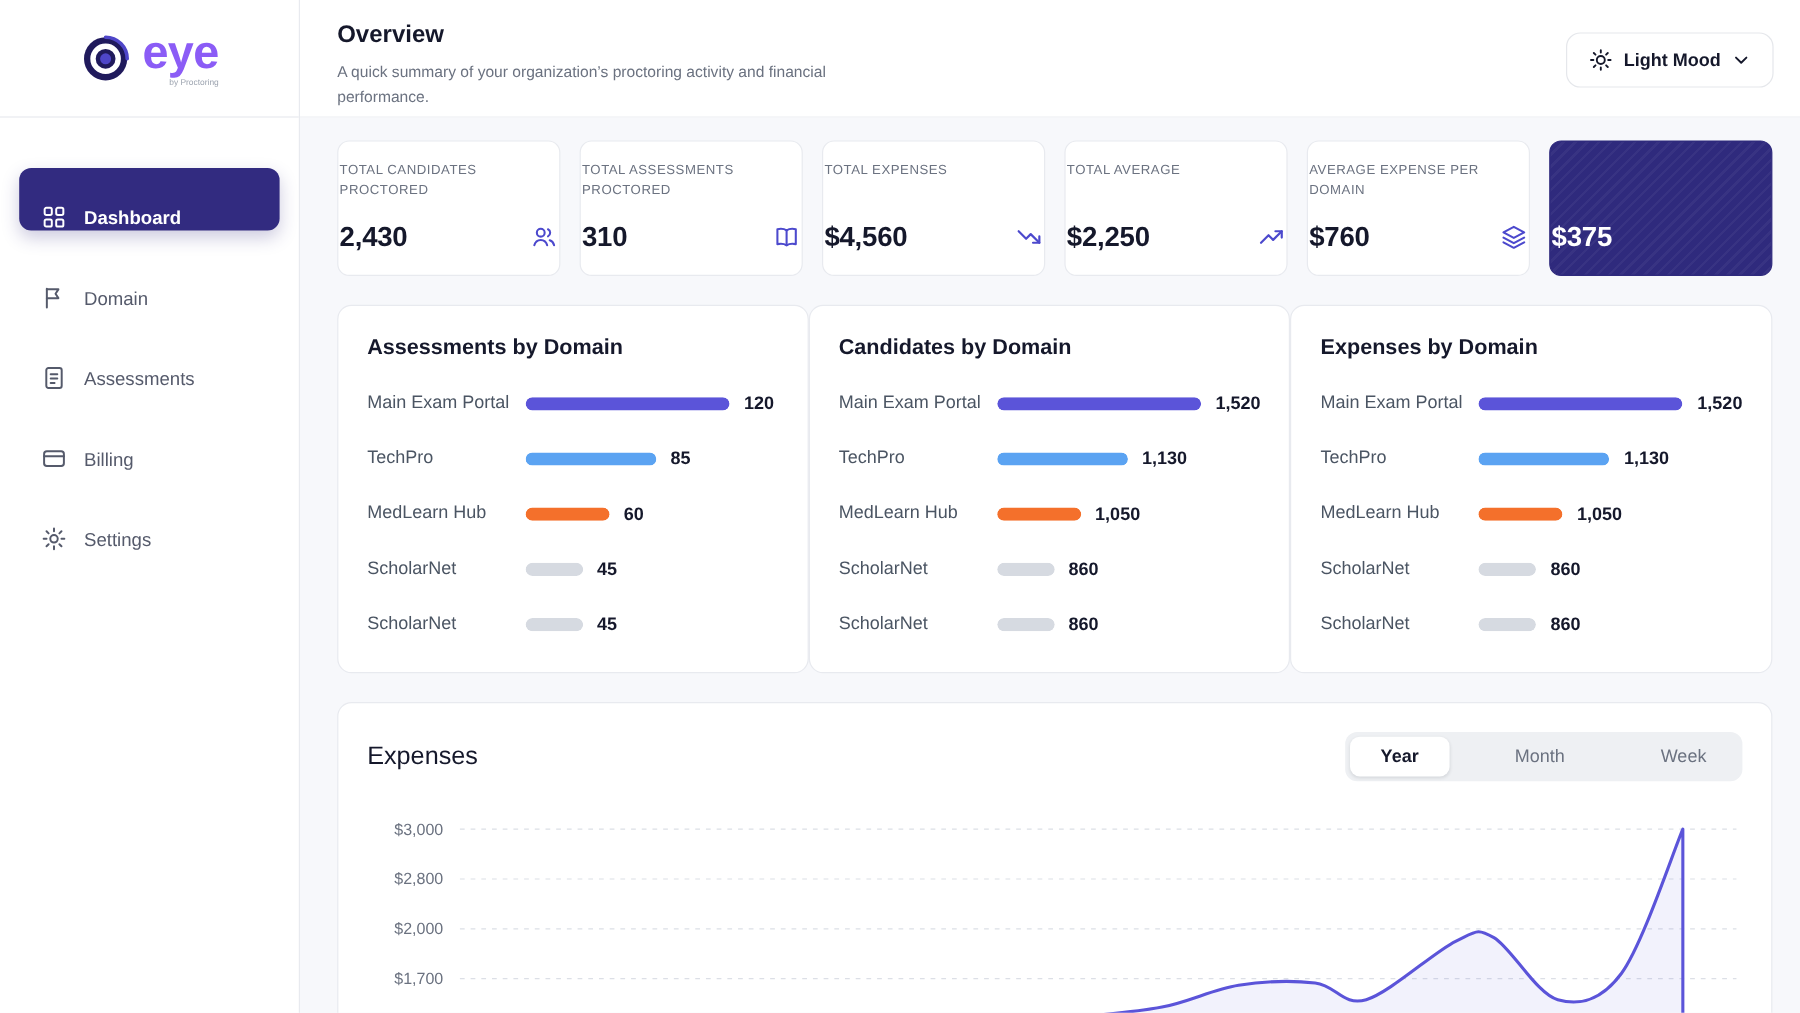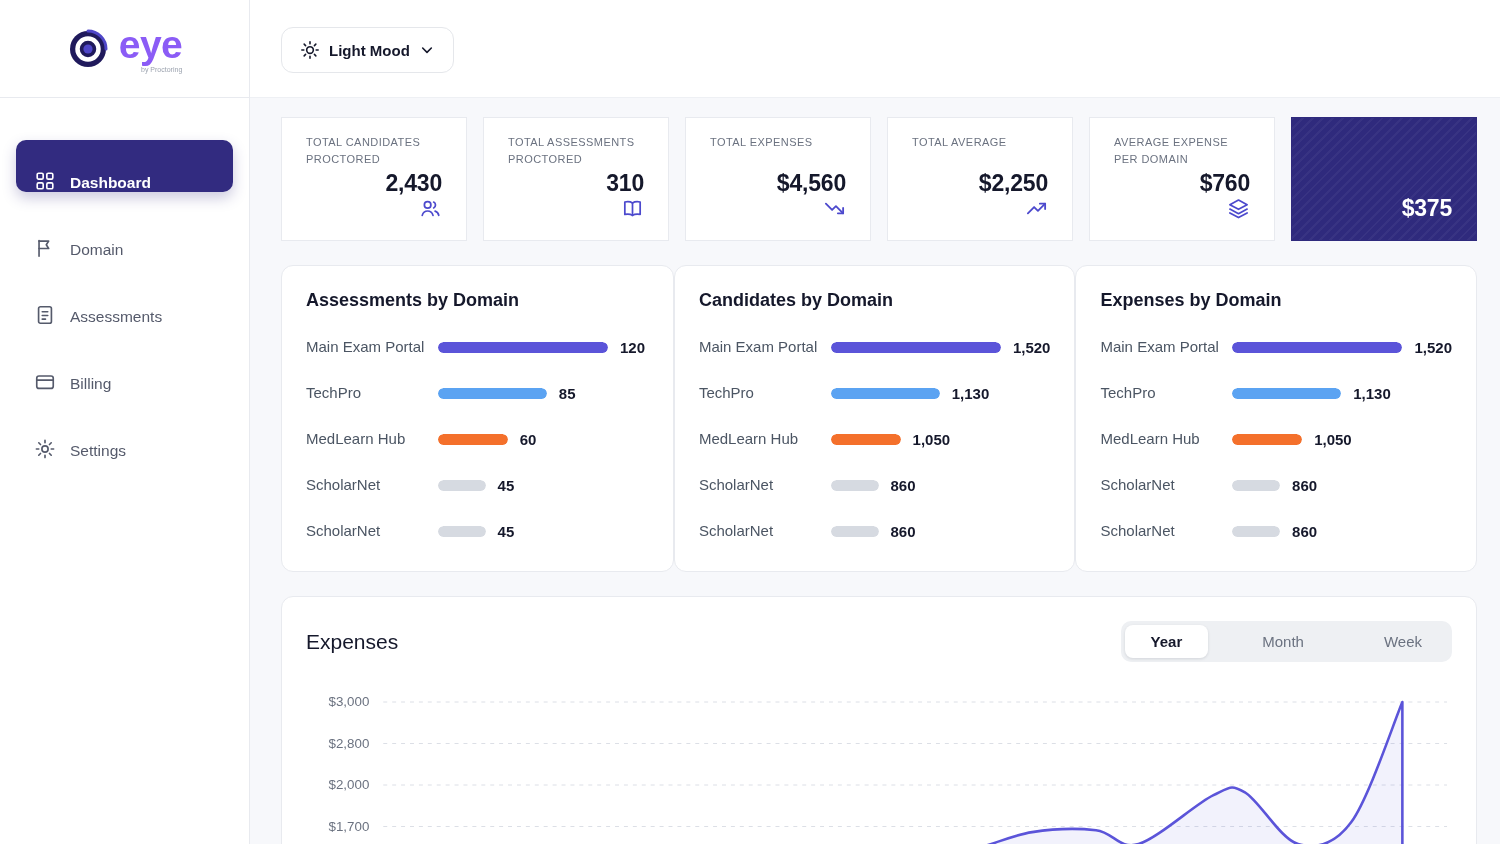--- a/index.html
+++ b/index.html
@@ -23,23 +23,23 @@
   .page-title { font-size:20px; font-weight:700; color:#15182b; }
   .page-subtitle { margin-top:9px; font-size:13px; line-height:1.6; color:#6b7280; max-width:430px; }
   .theme-btn { margin-top:9px; height:46px; display:flex; align-items:center; gap:9px; padding:0 18px; background:#fff; border:1px solid #e5e7eb; border-radius:12px; cursor:pointer; font-size:15px; font-weight:700; color:#15182b; }
   .theme-btn svg { width:20px; height:20px; }
   .theme-btn .chev { width:16px; height:16px; color:#15182b; }
 
   .content { padding:19px 23px 0 31px; }
 
   
   .stats-row { display:grid; grid-template-columns:repeat(6,1fr); gap:16px; }
-  .stat-card { background:#fff; border:1px solid #e8eaef; border-radius:0; padding:16px 24px 18px; min-height:113px; display:flex; flex-direction:column; }
+  .stat-card { background:#fff; border:1px solid #e8eaef; border-radius:10px; padding:16px 1px 18px; min-height:113px; display:flex; flex-direction:column; }
   .stat-label { font-size:11px; font-weight:500; letter-spacing:0.04em; color:#6b7280; line-height:1.55; min-height:36px; }
-  .stat-row { margin-top:auto; display:flex; align-items:flex-end; justify-content:space-between;flex-direction:column; }
+  .stat-row { margin-top:auto; display:flex; align-items:flex-end; justify-content:space-between; }
   .stat-value { font-size:23px; font-weight:700; color:#15182b; letter-spacing:-0.2px; }
   .stat-icon { width:23px; height:23px; color:#4c49cd; margin-bottom:2px; }
   .stat-card.highlight { background:#2f2a7d; border-color:#2f2a7d;
     background-image:repeating-linear-gradient(135deg, rgba(255,255,255,0.045) 0 2px, rgba(255,255,255,0) 2px 7px); }
   .stat-card.highlight .stat-label { color:rgba(255,255,255,0.85); }
   .stat-card.highlight .stat-value { color:#fff; }
 
   
   .domain-row-grid { display:grid; grid-template-columns:repeat(3,1fr); margin-top:24px; }
   .domain-card { background:#fff; border:1px solid #e8eaef; border-radius:12px; padding:24px 24px 30px; }
@@ -113,20 +113,24 @@
         <path d="M12 2.6v2.6M12 18.8v2.6M2.6 12h2.6M18.8 12h2.6M5.2 5.2l1.9 1.9M16.9 16.9l1.9 1.9M18.8 5.2l-1.9 1.9M7.1 16.9l-1.9 1.9"></path>
       </svg>
       <span>Settings</span>
     </div>
   </nav>
 </aside>
 
 <div class="main">
 
   <header class="header">
+    <div>
+      <div class="page-title">Overview</div>
+      <div class="page-subtitle">A quick summary of your organization’s proctoring activity and financial performance.</div>
+    </div>
     <button class="theme-btn">
       <svg viewBox="0 0 24 24" fill="none" stroke="currentColor" stroke-width="1.9" stroke-linecap="round">
         <circle cx="12" cy="12" r="4"></circle>
         <path d="M12 2.2v2.4M12 19.4v2.4M2.2 12h2.4M19.4 12h2.4M5 5l1.7 1.7M17.3 17.3L19 19M19 5l-1.7 1.7M6.7 17.3L5 19"></path>
       </svg>
       <span>Light Mood</span>
       <svg class="chev" viewBox="0 0 24 24" fill="none" stroke="currentColor" stroke-width="2.4" stroke-linecap="round" stroke-linejoin="round">
         <path d="M5.5 9l6.5 6.5L18.5 9"></path>
       </svg>
     </button>

